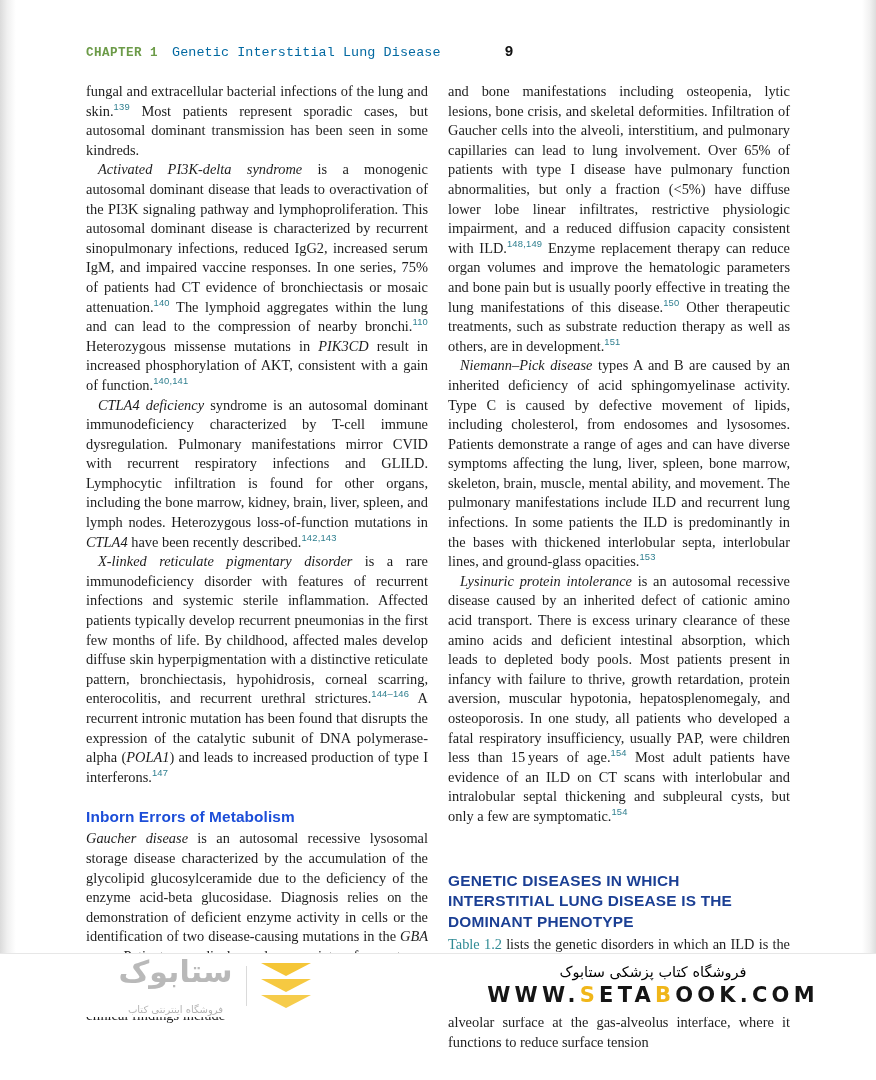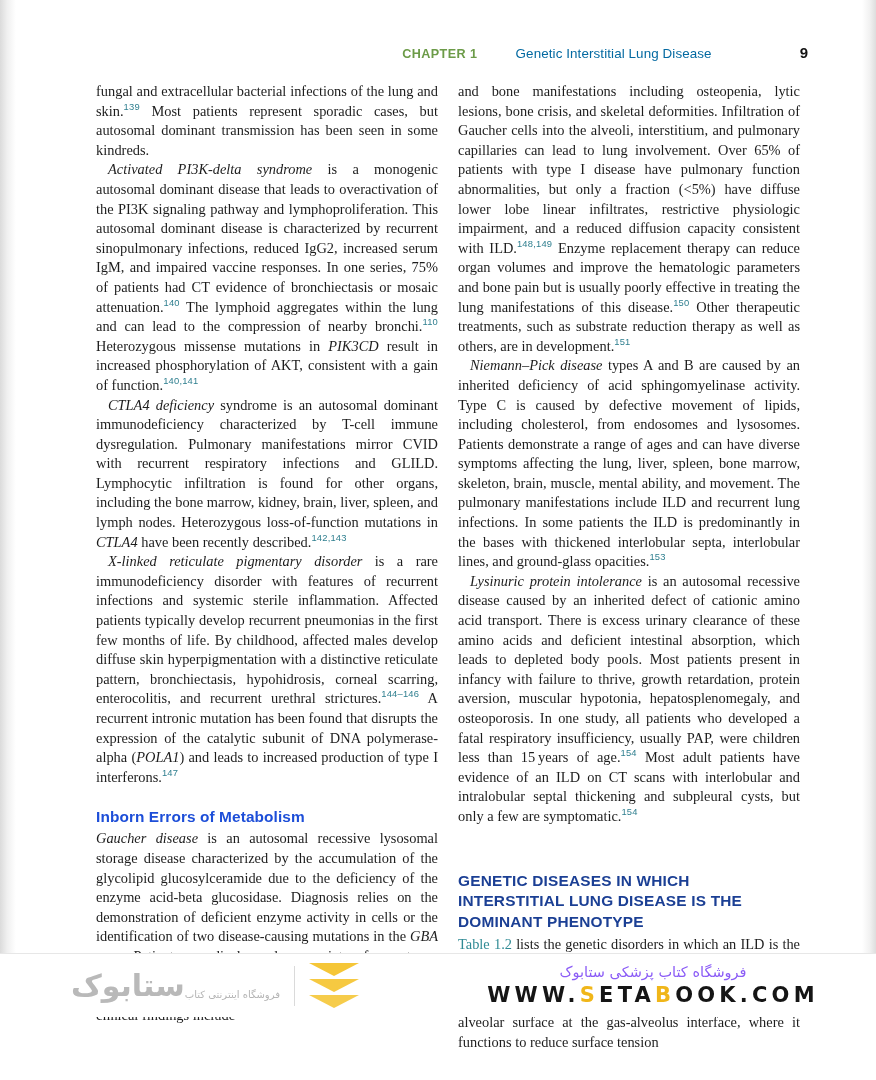--- a/index.html
+++ b/index.html
@@ -50,23 +50,22 @@
 
   
   .running-head {
     position: absolute;
     left: 86px;
     right: 68px;
     top: 44px;
     height: 20px;
     display: flex;
     align-items: baseline;
-    justify-content: flex-end;
-    font-family: Liberation Sans, sans-serif;
-    gap: 24px;
+    justify-content: flex-start;
+    font-family: Liberation Mono, monospace;
   }
   .rh-chapter {
     font-size: 12.6px;
     font-weight: 700;
     letter-spacing: .45px;
     color: #6c9b48;
     text-transform: uppercase;
     margin-right: 14px;
   }
   .rh-title {
@@ -78,21 +77,21 @@
   .rh-folio {
     font-size: 15px;
     font-weight: 700;
     color: #111111;
     margin-left: 64px;
   }
 
   
   .columns {
     position: absolute;
-    left: 96px;
+    left: 86px;
     top: 82px;
     width: 716px;
     height: 930px;
     display: flex;
     gap: 20px;
   }
   .col {
     width: 342px;
     position: relative;
   }
@@ -160,21 +159,21 @@
     width: 430px;
     height: 63px;
     position: relative;
     display: flex;
     align-items: center;
     justify-content: center;
     gap: 14px;
   }
   .logo-word {
     display: flex;
-    flex-direction: row;
+    flex-direction: column;
     align-items: center;
     line-height: 1;
   }
   .logo-fa {
     font-family: "DejaVu Sans", sans-serif;
     font-size: 30px;
     font-weight: 700;
     color: #b9b9b9;
     letter-spacing: -1px;
     direction: rtl;
@@ -211,21 +210,21 @@
     height: 63px;
     display: flex;
     flex-direction: column;
     align-items: center;
     justify-content: center;
     gap: 3px;
   }
   .fa-tagline {
     font-family: "DejaVu Sans", sans-serif;
     font-size: 14.5px;
-    color: #8b5cf6;
+    color: #000000;
     direction: rtl;
     letter-spacing: 0;
   }
   .url {
     font-family: "DejaVu Sans", sans-serif;
     font-size: 21px;
     font-weight: 700;
     color: #151515;
     letter-spacing: 4.2px;
   }

